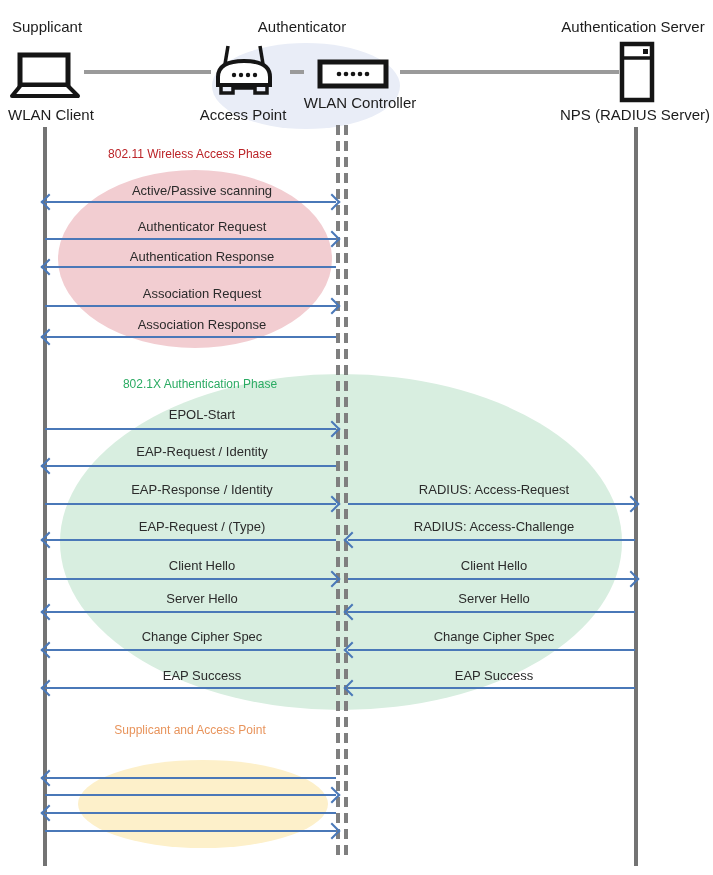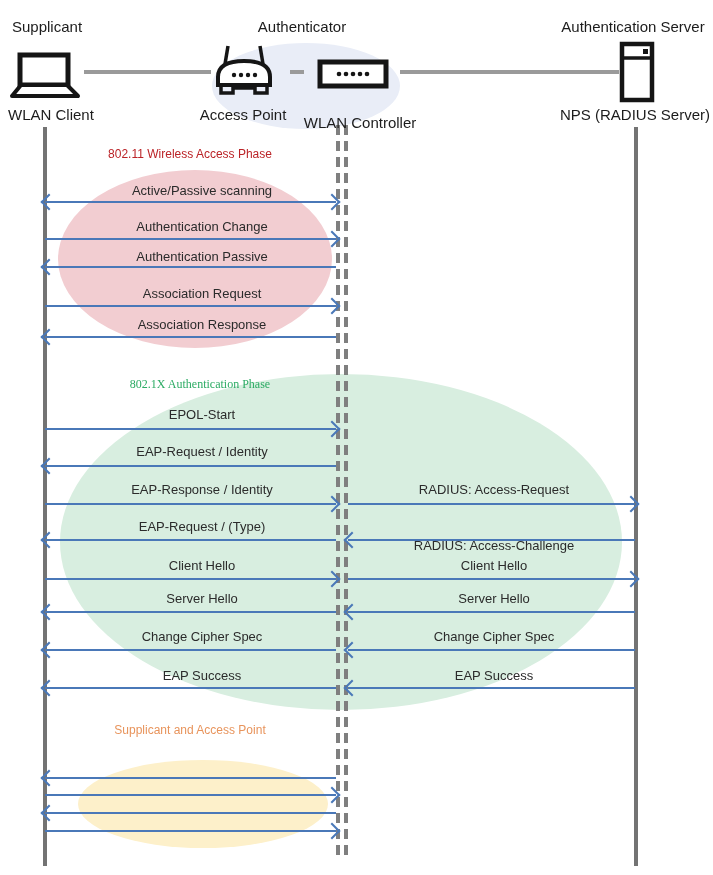--- a/index.html
+++ b/index.html
@@ -22,21 +22,21 @@
   
   .role-label,.device-label{position:absolute;white-space:nowrap;color:#1c1c1c;font-size:15px;z-index:3;}
   .centered{transform:translateX(-50%);}
   .icon-box{position:absolute;z-index:3;}
   .icon-box svg{display:block;}
 
   
   .phase-title{position:absolute;transform:translateX(-50%);white-space:nowrap;
                font-size:12px;z-index:3;text-align:center;}
   .phase1-title{color:var(--phase1-title,#bb2327);}
-  .phase2-title{color:var(--phase2-title,#2bab63);font-family:Liberation Serif, serif;}
+  .phase2-title{color:var(--phase2-title,#2bab63);}
   .phase3-title{color:var(--phase3-title,#e8945c);line-height:19px;}
 
   
   .mlabel{position:absolute;transform:translateX(-50%);white-space:nowrap;
           font-size:13px;color:var(--message-text,#2b2b2b);line-height:16px;z-index:4;}
   .mlabel.boxed{background:rgba(255,255,255,0.92);padding:0 7px;line-height:17px;}
   .arrow{position:absolute;height:0;border-top:2.5px solid var(--arrow,#4a78b8);z-index:3;}
   .pane-l{left:45px;width:291px;}
   .pane-r{left:348px;width:287px;}
   .head{position:absolute;width:10px;height:10px;border-style:solid;
@@ -93,42 +93,42 @@
       <rect x="24" y="8" width="5" height="5" fill="#151515"></rect>
     </svg>
   </div>
 
   <div class="connector" style="left:84px;top:70px;width:127px"></div>
   <div class="connector" style="left:290px;top:70px;width:14px"></div>
   <div class="connector" style="left:400px;top:70px;width:219px"></div>
 
   <div class="device-label" style="left:8px;top:106px">WLAN Client</div>
   <div class="device-label centered" style="left:243px;top:106px">Access Point</div>
-  <div class="device-label centered" style="left:360px;top:114px">WLAN Controller</div>
+  <div class="device-label centered" style="left:360px;top:94px">WLAN Controller</div>
   <div class="device-label centered" style="left:635px;top:106px">NPS (RADIUS Server)</div>
 
   <div class="lifeline" style="left:43px"></div>
   <div class="lifeline dashed" style="left:336px"></div>
   <div class="lifeline dashed" style="left:344px"></div>
   <div class="lifeline" style="left:634px"></div>
 
   <div class="phase-title phase1-title" style="left:190px;top:147px">802.11 Wireless Access Phase</div>
 
   <div class="mlabel" style="left:202px;top:183px">Active/Passive scanning</div>
   <div class="arrow pane-l" style="top:201px">
       <span class="head h-left"></span>
       <span class="head h-right"></span>
     </div>
 
-  <div class="mlabel" style="left:202px;top:219px">Authentication Change</div>
+  <div class="mlabel" style="left:202px;top:219px">Authenticator Request</div>
   <div class="arrow pane-l" style="top:238px">
       <span class="head h-right"></span>
     </div>
 
-  <div class="mlabel" style="left:202px;top:249px">Authentication Passive</div>
+  <div class="mlabel" style="left:202px;top:249px">Authentication Response</div>
   <div class="arrow pane-l" style="top:266px">
       <span class="head h-left"></span>
     </div>
 
   <div class="mlabel" style="left:202px;top:286px">Association Request</div>
   <div class="arrow pane-l" style="top:305px">
       <span class="head h-right"></span>
     </div>
 
   <div class="mlabel" style="left:202px;top:317px">Association Response</div>
@@ -176,21 +176,21 @@
   <div class="mlabel" style="left:202px;top:668px">EAP Success</div>
   <div class="arrow pane-l" style="top:687px">
       <span class="head h-left"></span>
     </div>
 
   <div class="mlabel" style="left:494px;top:482px">RADIUS: Access-Request</div>
   <div class="arrow pane-r" style="top:503px">
       <span class="head h-right"></span>
     </div>
 
-  <div class="mlabel" style="left:494px;top:538px">RADIUS: Access-Challenge</div>
+  <div class="mlabel" style="left:494px;top:519px">RADIUS: Access-Challenge</div>
   <div class="arrow pane-r" style="top:539px">
       <span class="head h-left"></span>
     </div>
 
   <div class="mlabel" style="left:494px;top:558px">Client Hello</div>
   <div class="arrow pane-r" style="top:578px">
       <span class="head h-right"></span>
     </div>
 
   <div class="mlabel" style="left:494px;top:591px">Server Hello</div>

